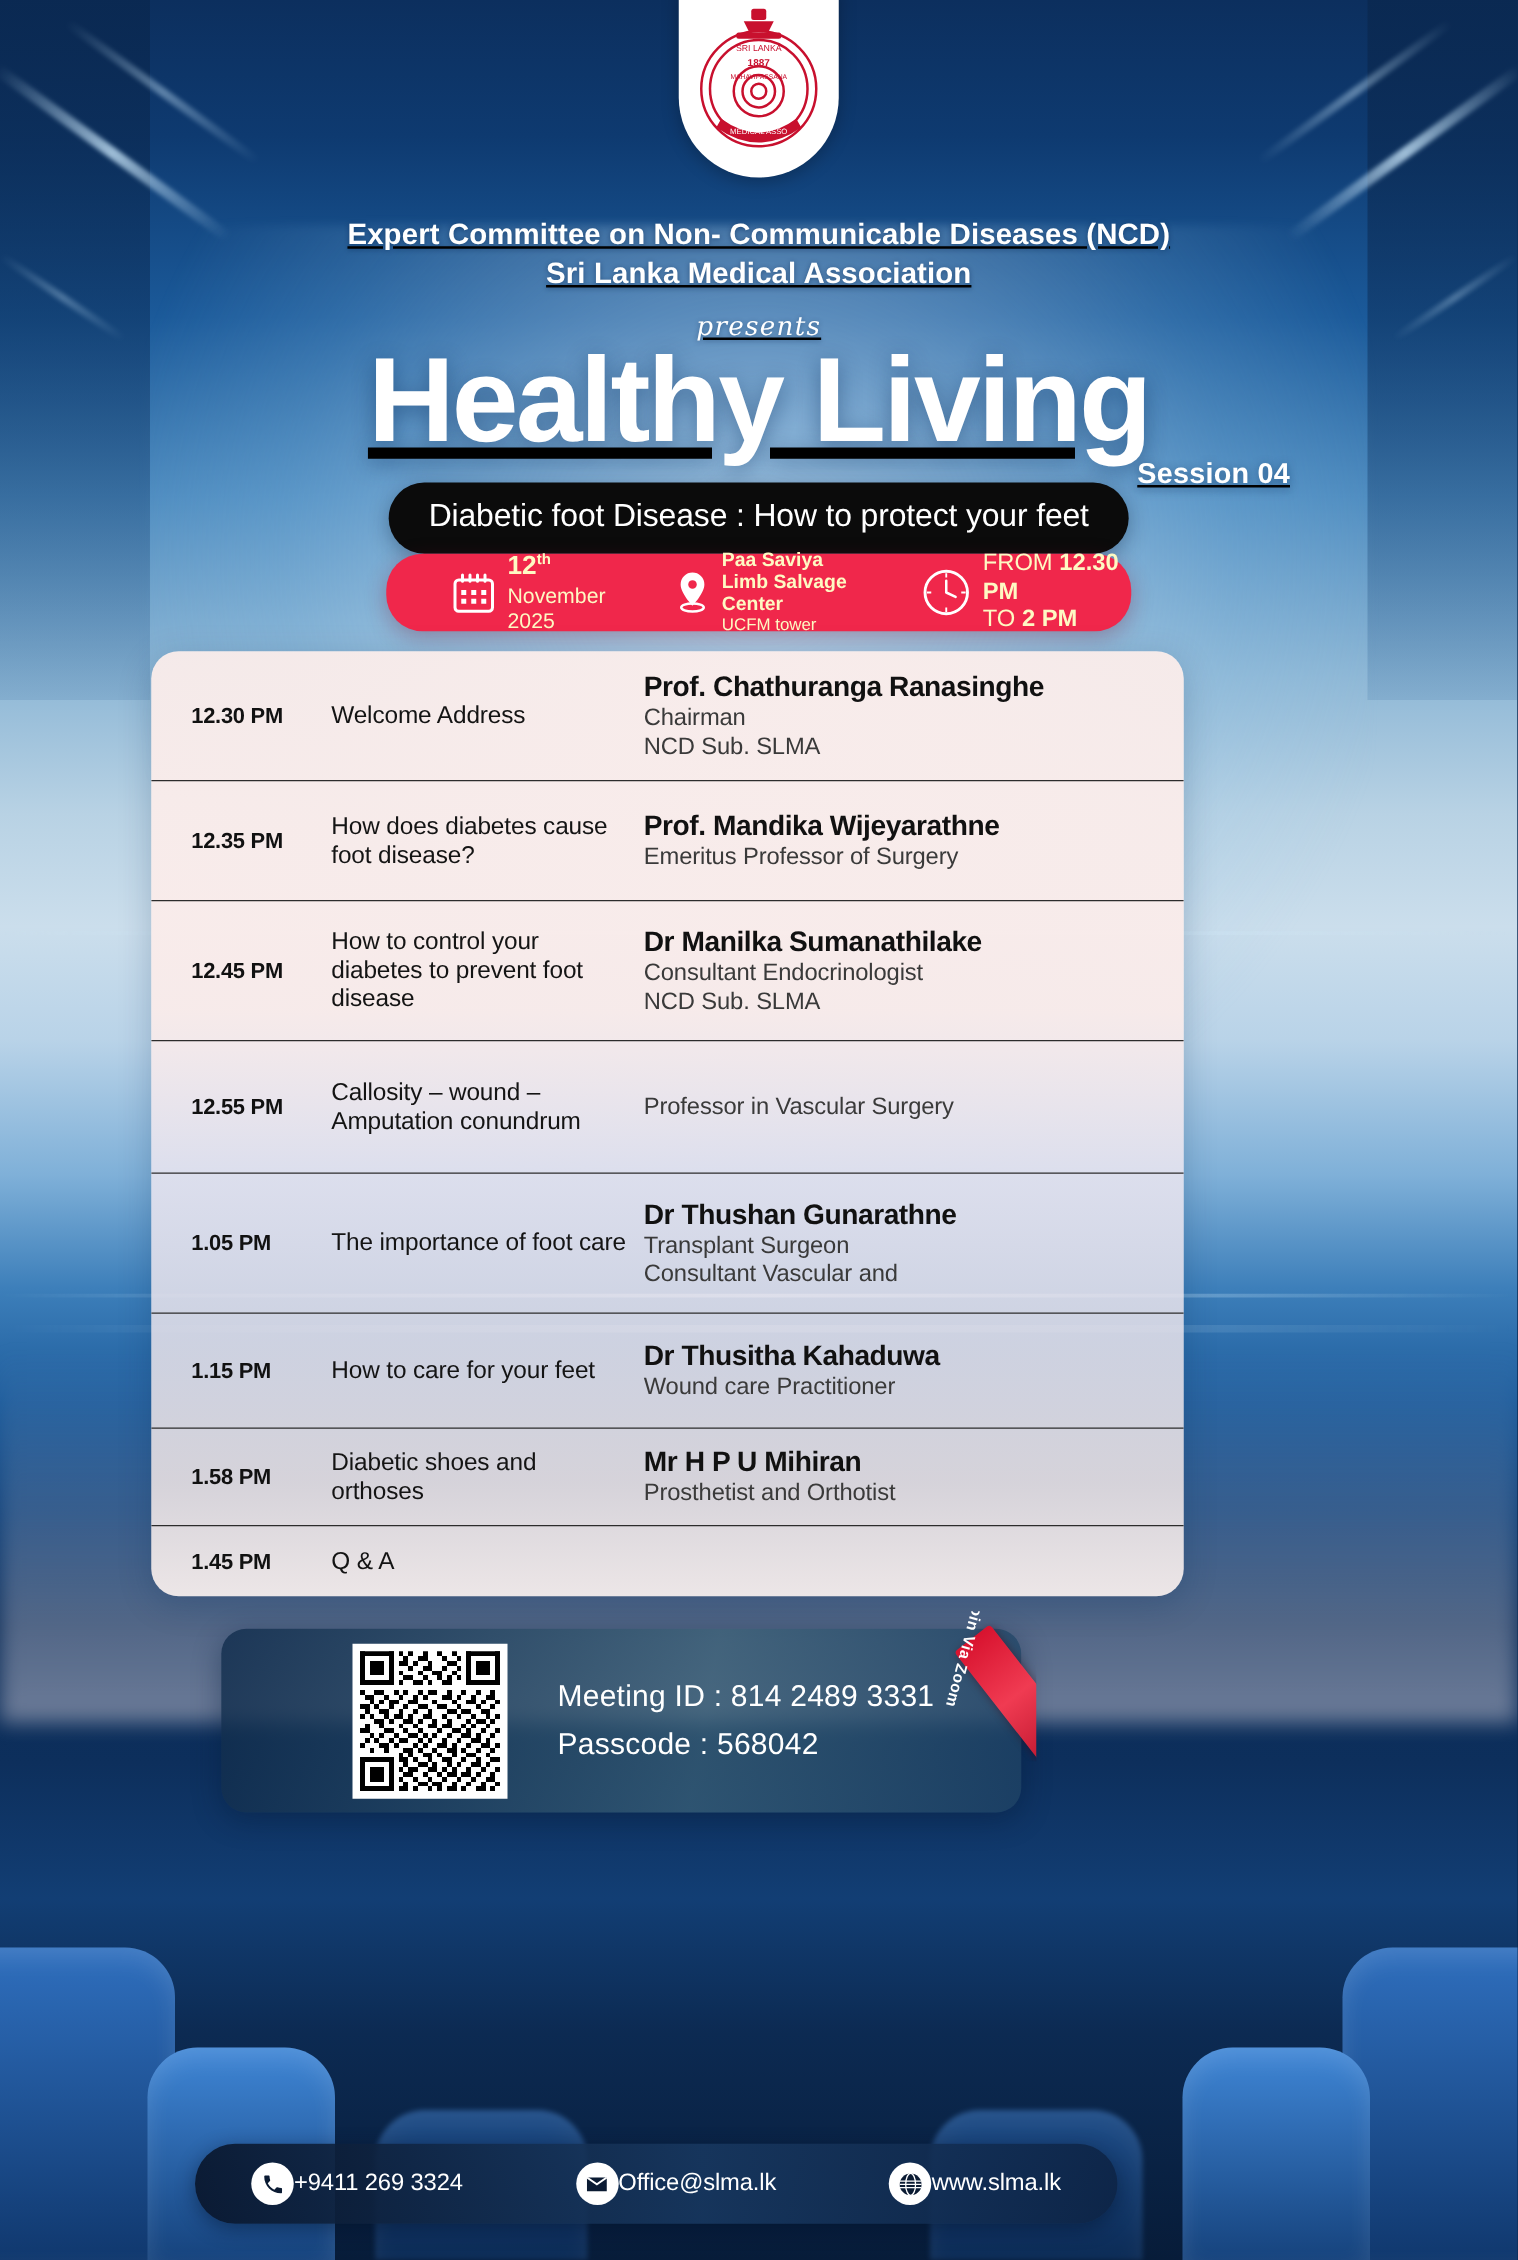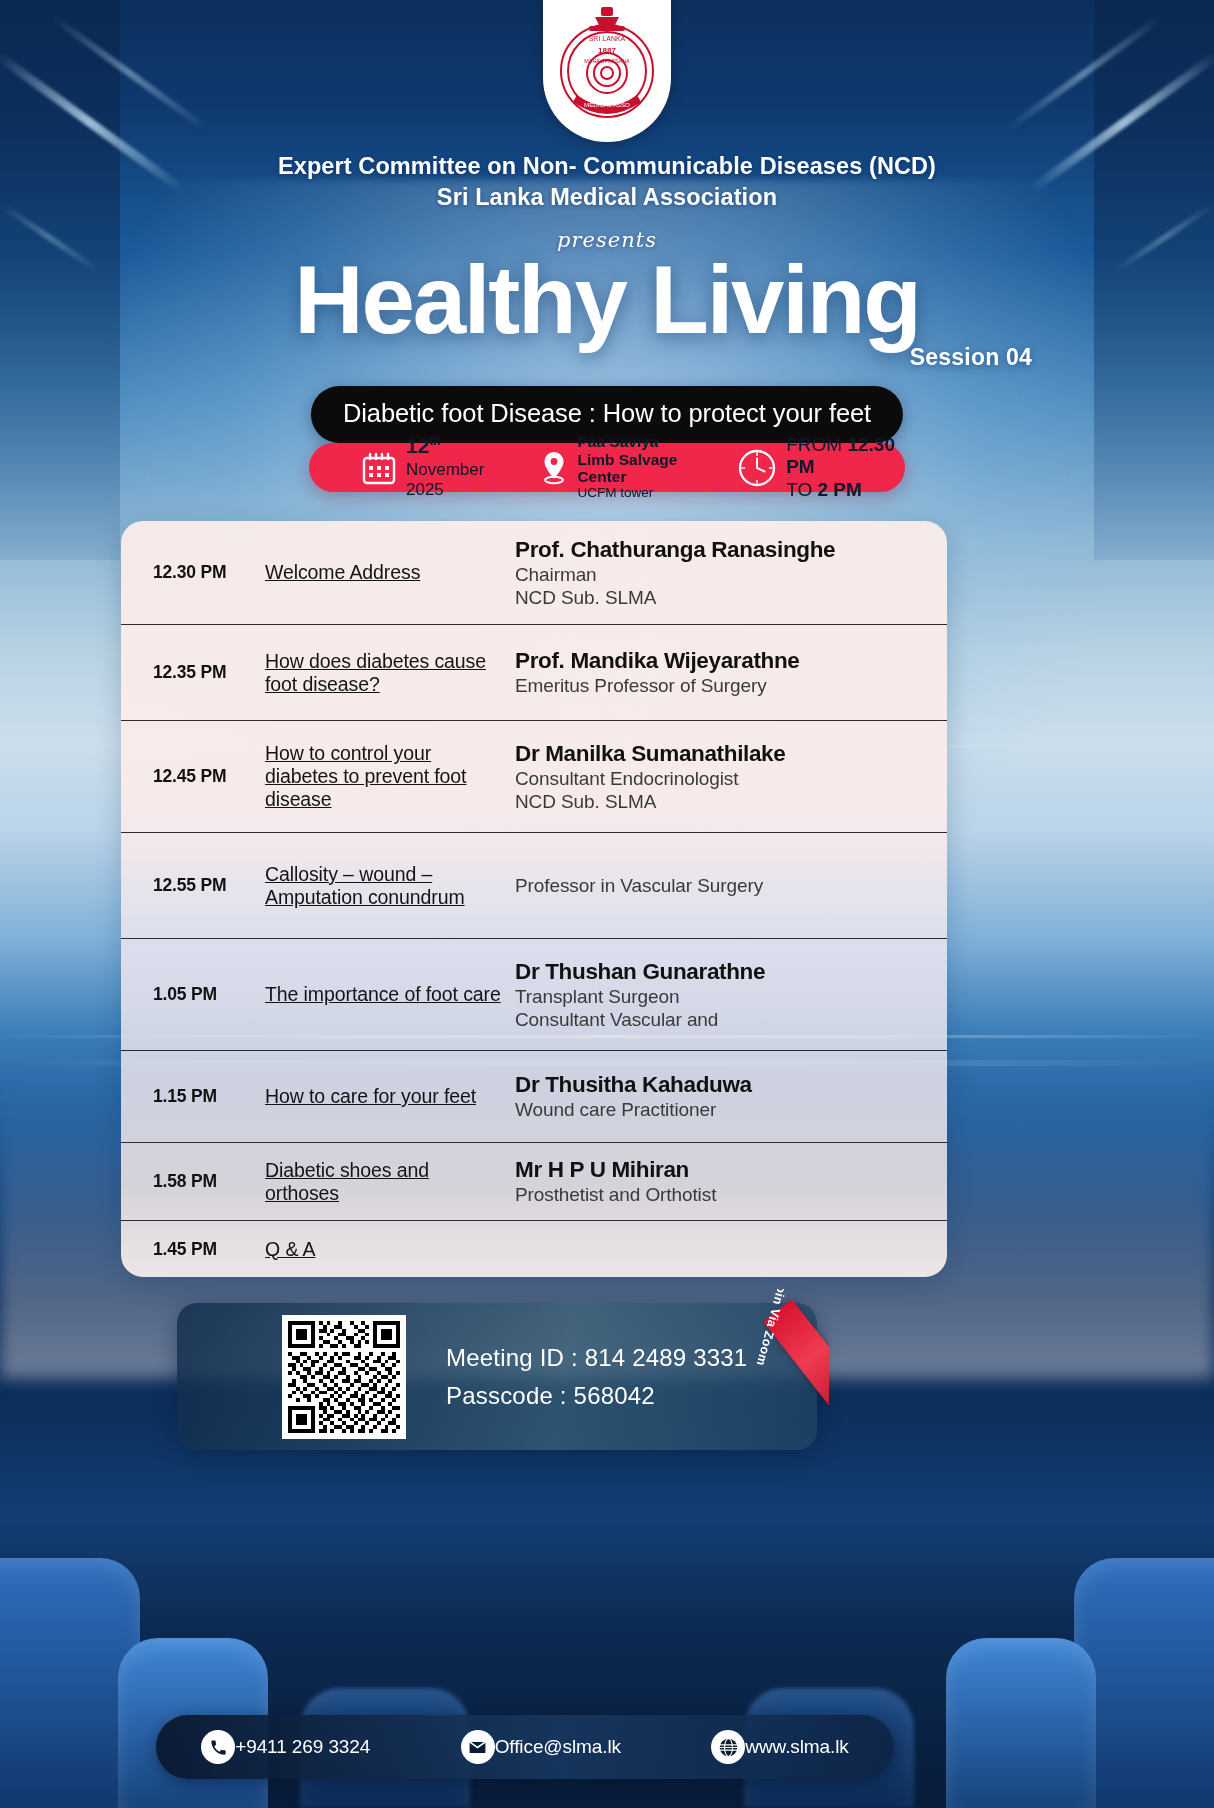--- a/index.html
+++ b/index.html
@@ -71,21 +71,21 @@
     position:absolute; left:50%; top:-10px; transform:translateX(-50%);
     width:128px; height:152px; background:#fff;
     border-radius:0 0 64px 64px;
     display:flex; align-items:center; justify-content:center;
     box-shadow:0 3px 14px rgba(0,0,0,.25);
     z-index:4;
   }
   .logo-crest { width:104px; height:126px; position:relative; }
 
   
-  .hdr { position:absolute; left:0; right:0; top:151px; text-align:center; z-index:5; }
+  .hdr { position:absolute; left:0; right:0; top:172px; text-align:center; z-index:5;text-decoration:underline; }
   .hdr .org {
     color:#fff; font-weight:bold; font-size:23.5px; line-height:1.34;
     letter-spacing:.1px; text-shadow:0 1px 4px rgba(0,30,70,.45);
   }
   .presents {
     margin-top:14px; color:#fff; font-family:"DejaVu Serif", serif;
     font-style:italic; font-size:21px; letter-spacing:1px;
     text-shadow:0 1px 4px rgba(0,30,70,.4);
   }
   .title {
@@ -105,23 +105,23 @@
     top:386px; z-index:6;
     background:#0b0b0b; color:#fff; border-radius:30px;
     padding:13px 32px 15px; font-size:25.5px; font-weight:500;
     letter-spacing:-.1px; white-space:nowrap;
     box-shadow:0 4px 16px rgba(0,20,50,.35);
   }
 
   
   .info-bar {
     position:absolute; left:50%; transform:translateX(-50%);
-    top:443px; width:596px; height:49px; z-index:6;
+    top:443px; width:596px; height:62px; z-index:6;
     background:#f0274b; border-radius:29px;
-    display:flex; align-items:center; color:#0f172a;
+    display:flex; align-items:center; color:#fef9c3;
     box-shadow:0 5px 18px rgba(120,10,40,.3);
   }
   .info-seg { display:flex; align-items:center; gap:9px; }
   .info-seg.date { padding-left:52px; }
   .info-seg.venue { padding-left:34px; }
   .info-seg.time { padding-left:30px; }
   .ic { flex:0 0 auto; }
   .dt-top { font-size:21px; font-weight:bold; line-height:1; }
   .dt-top sup { font-size:12px; vertical-align:super; }
   .dt-bot { font-size:17px; line-height:1.15; margin-top:4px; }
@@ -152,21 +152,20 @@
     position:relative;
   }
   .row:last-child { border-bottom:none; }
   .c-time {
     flex:0 0 112px; font-size:17.5px; font-weight:bold; color:#111;
     letter-spacing:-.2px;
   }
   .c-topic {
     flex:0 0 240px; font-size:19.5px; color:#141414; line-height:1.17;
     letter-spacing:-.1px;
-    text-decoration:underline;
   }
   .c-person { flex:1 1 auto; padding-left:10px; }
   .p-name {
     font-size:22.5px; font-weight:bold; color:#111; line-height:1.2;
     letter-spacing:-.35px;
   }
   .p-role { font-size:19px; color:#3a3a3a; line-height:1.22; letter-spacing:-.1px; }
 
   
   .zoom-panel {

